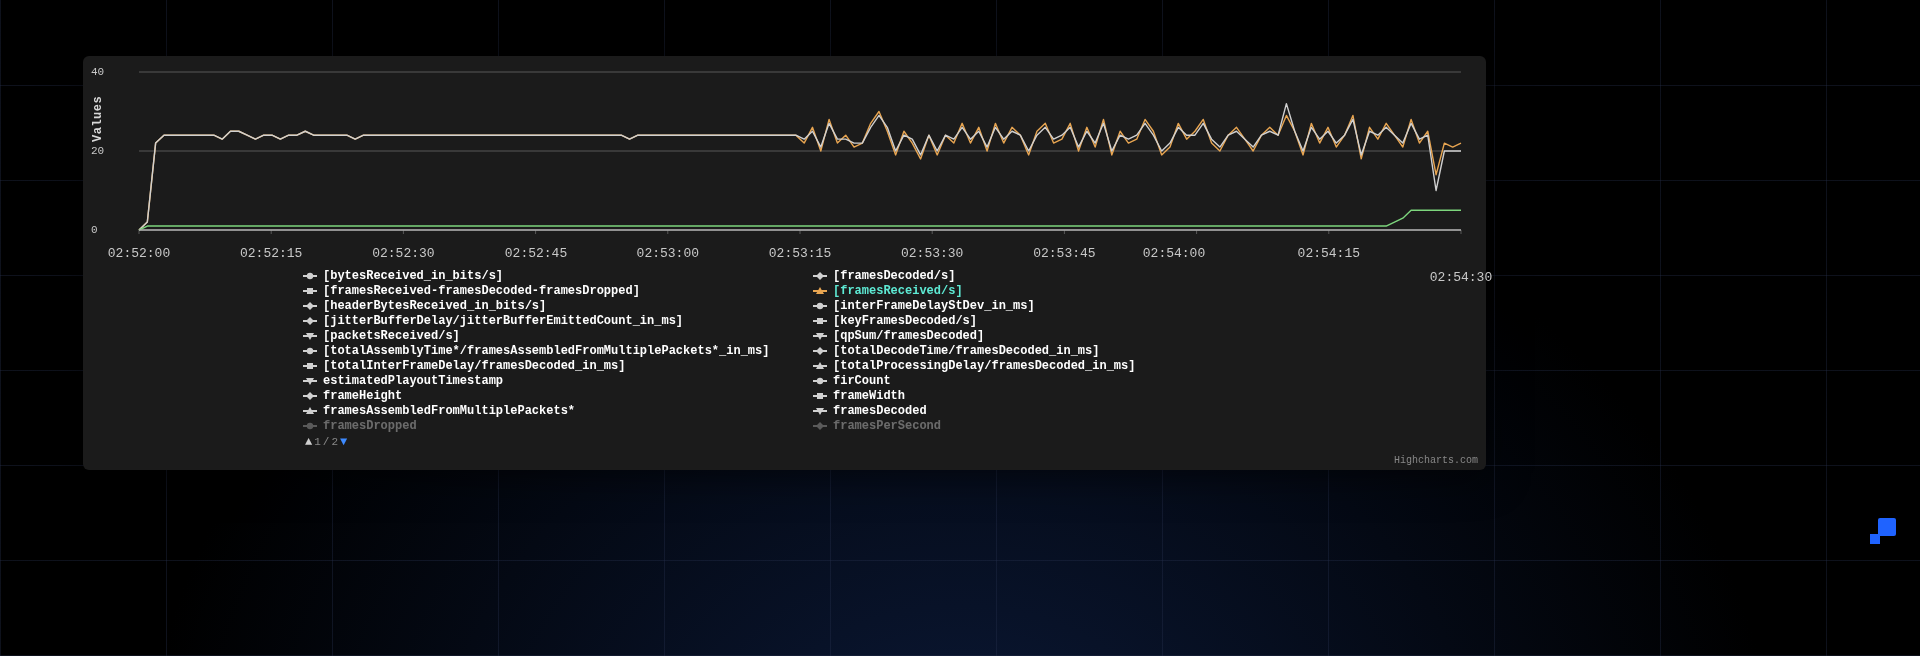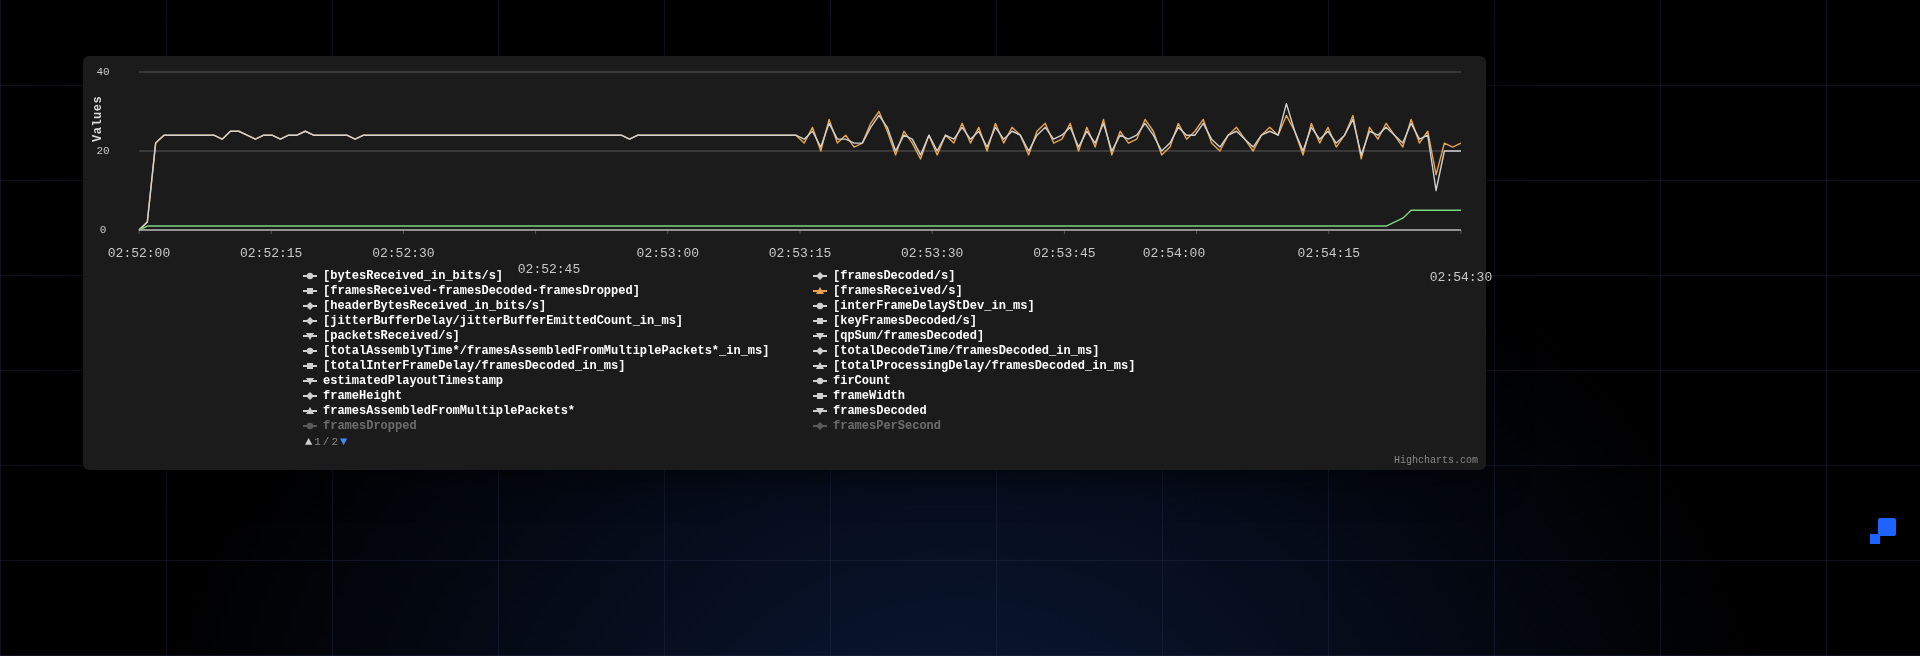--- a/index.html
+++ b/index.html
@@ -48,21 +48,21 @@
     transform-origin: left top;
     font-size: 12px;
     font-weight: bold;
     color: #d8d8d8;
     letter-spacing: 0.5px;
   }
   .tick-y {
     position: absolute;
     left: 8px;
     width: 24px;
-    text-align: center;
+    text-align: left;
     font-size: 11px;
     color: #c8c8c8;
     transform: translateY(-50%);
   }
   .x-ticks {
     position: absolute;
     left: 38px;
     top: 190px;
     width: 1344px;
     height: 18px;
@@ -174,21 +174,21 @@
         <path d="M18,160L26.314465408805034,156.04999999999998L34.62893081761007,156.04999999999998L42.94339622641509,156.04999999999998L51.25786163522013,156.04999999999998L59.57232704402516,156.04999999999998L67.88679245283018,156.04999999999998L76.20125786163521,156.04999999999998L84.51572327044026,156.04999999999998L92.83018867924528,156.04999999999998L101.14465408805032,156.04999999999998L109.45911949685535,156.04999999999998L117.77358490566037,156.04999999999998L126.0880503144654,156.04999999999998L134.40251572327043,156.04999999999998L142.7169811320755,156.04999999999998L151.03144654088052,156.04999999999998L159.34591194968553,156.04999999999998L167.66037735849056,156.04999999999998L175.9748427672956,156.04999999999998L184.28930817610063,156.04999999999998L192.60377358490567,156.04999999999998L200.9182389937107,156.04999999999998L209.2327044025157,156.04999999999998L217.54716981132074,156.04999999999998L225.86163522012578,156.04999999999998L234.1761006289308,156.04999999999998L242.49056603773585,156.04999999999998L250.80503144654085,156.04999999999998L259.1194968553459,156.04999999999998L267.433962264151,156.04999999999998L275.748427672956,156.04999999999998L284.06289308176105,156.04999999999998L292.37735849056605,156.04999999999998L300.69182389937106,156.04999999999998L309.0062893081761,156.04999999999998L317.3207547169811,156.04999999999998L325.6352201257862,156.04999999999998L333.9496855345912,156.04999999999998L342.2641509433962,156.04999999999998L350.57861635220127,156.04999999999998L358.8930817610063,156.04999999999998L367.20754716981133,156.04999999999998L375.52201257861634,156.04999999999998L383.8364779874214,156.04999999999998L392.1509433962264,156.04999999999998L400.4654088050314,156.04999999999998L408.7798742138365,156.04999999999998L417.0943396226415,156.04999999999998L425.40880503144655,156.04999999999998L433.72327044025155,156.04999999999998L442.03773584905656,156.04999999999998L450.3522012578616,156.04999999999998L458.66666666666663,156.04999999999998L466.9811320754717,156.04999999999998L475.2955974842767,156.04999999999998L483.6100628930817,156.04999999999998L491.92452830188677,156.04999999999998L500.2389937106918,156.04999999999998L508.55345911949684,156.04999999999998L516.867924528302,156.04999999999998L525.182389937107,156.04999999999998L533.496855345912,156.04999999999998L541.811320754717,156.04999999999998L550.1257861635221,156.04999999999998L558.440251572327,156.04999999999998L566.7547169811321,156.04999999999998L575.0691823899372,156.04999999999998L583.3836477987421,156.04999999999998L591.6981132075472,156.04999999999998L600.0125786163522,156.04999999999998L608.3270440251572,156.04999999999998L616.6415094339623,156.04999999999998L624.9559748427673,156.04999999999998L633.2704402515724,156.04999999999998L641.5849056603773,156.04999999999998L649.8993710691824,156.04999999999998L658.2138364779875,156.04999999999998L666.5283018867924,156.04999999999998L674.8427672955975,156.04999999999998L683.1572327044025,156.04999999999998L691.4716981132076,156.04999999999998L699.7861635220125,156.04999999999998L708.1006289308176,156.04999999999998L716.4150943396227,156.04999999999998L724.7295597484276,156.04999999999998L733.0440251572327,156.04999999999998L741.3584905660377,156.04999999999998L749.6729559748428,156.04999999999998L757.9874213836478,156.04999999999998L766.3018867924528,156.04999999999998L774.6163522012579,156.04999999999998L782.9308176100628,156.04999999999998L791.2452830188679,156.04999999999998L799.559748427673,156.04999999999998L807.8742138364779,156.04999999999998L816.188679245283,156.04999999999998L824.503144654088,156.04999999999998L832.8176100628931,156.04999999999998L841.132075471698,156.04999999999998L849.4465408805031,156.04999999999998L857.7610062893082,156.04999999999998L866.0754716981131,156.04999999999998L874.3899371069182,156.04999999999998L882.7044025157232,156.04999999999998L891.0188679245283,156.04999999999998L899.3333333333333,156.04999999999998L907.6477987421383,156.04999999999998L915.9622641509434,156.04999999999998L924.2767295597483,156.04999999999998L932.5911949685534,156.04999999999998L940.9056603773585,156.04999999999998L949.2201257861634,156.04999999999998L957.5345911949685,156.04999999999998L965.8490566037735,156.04999999999998L974.1635220125786,156.04999999999998L982.4779874213835,156.04999999999998L990.7924528301886,156.04999999999998L999.1069182389937,156.04999999999998L1007.4213836477986,156.04999999999998L1015.7358490566038,156.04999999999998L1024.050314465409,156.04999999999998L1032.364779874214,156.04999999999998L1040.679245283019,156.04999999999998L1048.993710691824,156.04999999999998L1057.308176100629,156.04999999999998L1065.622641509434,156.04999999999998L1073.9371069182391,156.04999999999998L1082.2515723270442,156.04999999999998L1090.566037735849,156.04999999999998L1098.880503144654,156.04999999999998L1107.1949685534591,156.04999999999998L1115.5094339622642,156.04999999999998L1123.8238993710693,156.04999999999998L1132.1383647798743,156.04999999999998L1140.4528301886794,156.04999999999998L1148.7672955974842,156.04999999999998L1157.0817610062893,156.04999999999998L1165.3962264150944,156.04999999999998L1173.7106918238994,156.04999999999998L1182.0251572327045,156.04999999999998L1190.3396226415095,156.04999999999998L1198.6540880503144,156.04999999999998L1206.9685534591194,156.04999999999998L1215.2830188679245,156.04999999999998L1223.5974842767296,156.04999999999998L1231.9119496855346,156.04999999999998L1240.2264150943397,156.04999999999998L1248.5408805031448,156.04999999999998L1256.8553459119496,156.04999999999998L1265.1698113207547,156.04999999999998L1273.4842767295597,152.1L1281.7987421383648,148.15L1290.1132075471698,140.25L1298.427672955975,140.25L1306.74213836478,140.25L1315.0566037735848,140.25L1323.3710691823899,140.25L1331.685534591195,140.25L1340,140.25" fill="none" stroke="#7dd67d" stroke-width="1.4" stroke-linejoin="round"></path>
         <path d="M18,160L26.314465408805034,160L34.62893081761007,160L42.94339622641509,160L51.25786163522013,160L59.57232704402516,160L67.88679245283018,160L76.20125786163521,160L84.51572327044026,160L92.83018867924528,160L101.14465408805032,160L109.45911949685535,160L117.77358490566037,160L126.0880503144654,160L134.40251572327043,160L142.7169811320755,160L151.03144654088052,160L159.34591194968553,160L167.66037735849056,160L175.9748427672956,160L184.28930817610063,160L192.60377358490567,160L200.9182389937107,160L209.2327044025157,160L217.54716981132074,160L225.86163522012578,160L234.1761006289308,160L242.49056603773585,160L250.80503144654085,160L259.1194968553459,160L267.433962264151,160L275.748427672956,160L284.06289308176105,160L292.37735849056605,160L300.69182389937106,160L309.0062893081761,160L317.3207547169811,160L325.6352201257862,160L333.9496855345912,160L342.2641509433962,160L350.57861635220127,160L358.8930817610063,160L367.20754716981133,160L375.52201257861634,160L383.8364779874214,160L392.1509433962264,160L400.4654088050314,160L408.7798742138365,160L417.0943396226415,160L425.40880503144655,160L433.72327044025155,160L442.03773584905656,160L450.3522012578616,160L458.66666666666663,160L466.9811320754717,160L475.2955974842767,160L483.6100628930817,160L491.92452830188677,160L500.2389937106918,160L508.55345911949684,160L516.867924528302,160L525.182389937107,160L533.496855345912,160L541.811320754717,160L550.1257861635221,160L558.440251572327,160L566.7547169811321,160L575.0691823899372,160L583.3836477987421,160L591.6981132075472,160L600.0125786163522,160L608.3270440251572,160L616.6415094339623,160L624.9559748427673,160L633.2704402515724,160L641.5849056603773,160L649.8993710691824,160L658.2138364779875,160L666.5283018867924,160L674.8427672955975,160L683.1572327044025,160L691.4716981132076,160L699.7861635220125,160L708.1006289308176,160L716.4150943396227,160L724.7295597484276,160L733.0440251572327,160L741.3584905660377,160L749.6729559748428,160L757.9874213836478,160L766.3018867924528,160L774.6163522012579,160L782.9308176100628,160L791.2452830188679,160L799.559748427673,160L807.8742138364779,160L816.188679245283,160L824.503144654088,160L832.8176100628931,160L841.132075471698,160L849.4465408805031,160L857.7610062893082,160L866.0754716981131,160L874.3899371069182,160L882.7044025157232,160L891.0188679245283,160L899.3333333333333,160L907.6477987421383,160L915.9622641509434,160L924.2767295597483,160L932.5911949685534,160L940.9056603773585,160L949.2201257861634,160L957.5345911949685,160L965.8490566037735,160L974.1635220125786,160L982.4779874213835,160L990.7924528301886,160L999.1069182389937,160L1007.4213836477986,160L1015.7358490566038,160L1024.050314465409,160L1032.364779874214,160L1040.679245283019,160L1048.993710691824,160L1057.308176100629,160L1065.622641509434,160L1073.9371069182391,160L1082.2515723270442,160L1090.566037735849,160L1098.880503144654,160L1107.1949685534591,160L1115.5094339622642,160L1123.8238993710693,160L1132.1383647798743,160L1140.4528301886794,160L1148.7672955974842,160L1157.0817610062893,160L1165.3962264150944,160L1173.7106918238994,160L1182.0251572327045,160L1190.3396226415095,160L1198.6540880503144,160L1206.9685534591194,160L1215.2830188679245,160L1223.5974842767296,160L1231.9119496855346,160L1240.2264150943397,160L1248.5408805031448,160L1256.8553459119496,160L1265.1698113207547,160L1273.4842767295597,160L1281.7987421383648,160L1290.1132075471698,160L1298.427672955975,160L1306.74213836478,160L1315.0566037735848,160L1323.3710691823899,160L1331.685534591195,160L1340,160" fill="none" stroke="#b0b0b0" stroke-width="1.4" stroke-linejoin="round"></path>
       </svg>
   </div>
 
   <div id="y-ticks-host"></div>
   <div class="x-ticks" id="x-ticks-host">
       <div class="tick-x" style="left: 18px;">02:52:00</div>
       <div class="tick-x" style="left: 150.2px;">02:52:15</div>
       <div class="tick-x" style="left: 282.4px;">02:52:30</div>
-      <div class="tick-x" style="left: 428px; margin-top: 16px;">02:52:45</div>
+      <div class="tick-x" style="left: 415px;">02:52:45</div>
       <div class="tick-x" style="left: 546.8px;">02:53:00</div>
       <div class="tick-x" style="left: 679px;">02:53:15</div>
       <div class="tick-x" style="left: 811.2px;">02:53:30</div>
       <div class="tick-x" style="left: 943.4px;">02:53:45</div>
       <div class="tick-x" style="left: 1053px;">02:54:00</div>
       <div class="tick-x" style="left: 1207.8px;">02:54:15</div>
       <div class="tick-x" style="left: 1340px; margin-top: 24px;">02:54:30</div>
     </div>
 
   <div class="legend-host">
@@ -301,21 +301,21 @@
           </span>
           <span>[framesDecoded/s]</span>
         </div>
         <div class="legend-item highlight">
           <span class="swatch">
             <svg width="14" height="10">
               <line x1="0" y1="5" x2="14" y2="5" stroke="#e8a551" stroke-width="2"></line>
               <polygon points="7,1 11,8 3,8" fill="#e8a551"></polygon>
             </svg>
           </span>
-          <span style="color: #ffffff; font-family: Liberation Mono, monospace;">[framesReceived/s]</span>
+          <span style="color: #5eead4; font-family: Liberation Mono, monospace;">[framesReceived/s]</span>
         </div>
         <div class="legend-item">
           <span class="swatch">
             <svg width="14" height="10">
               <line x1="0" y1="5" x2="14" y2="5" stroke="#d0d0d0" stroke-width="2"></line>
               <circle cx="7" cy="5" r="3.2" fill="#d0d0d0"></circle>
             </svg>
           </span>
           <span>[interFrameDelayStDev_in_ms]</span>
         </div>

